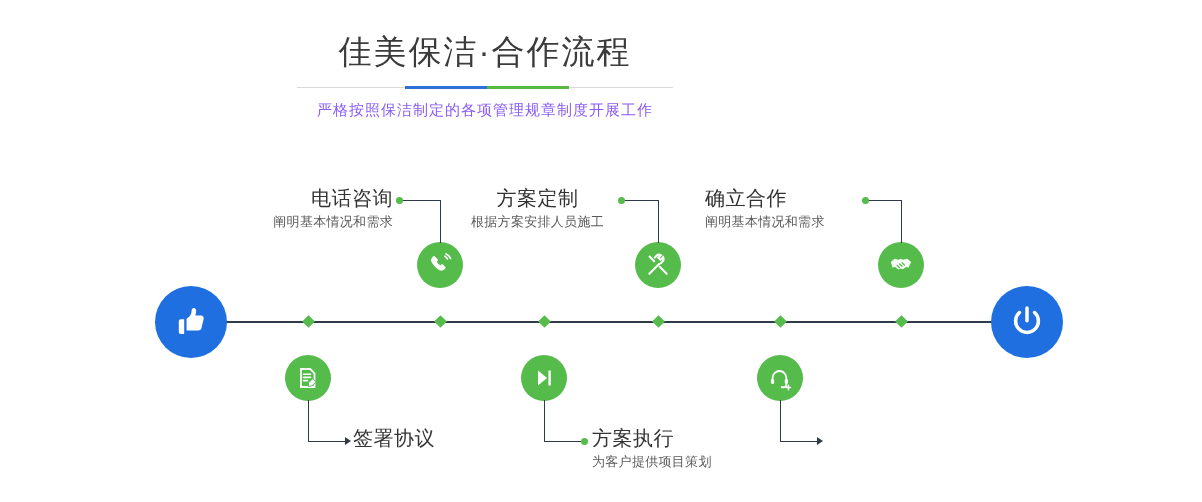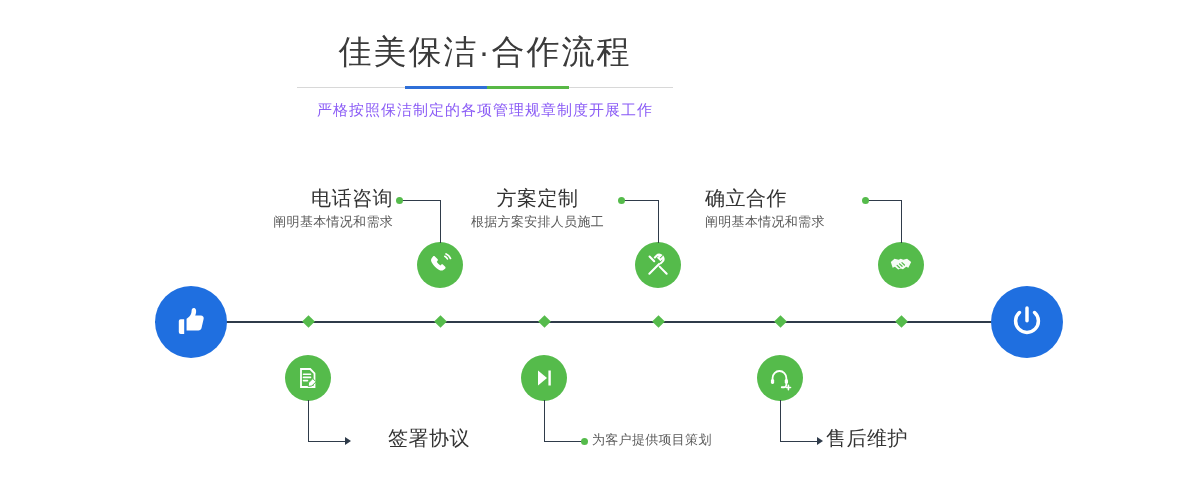--- a/index.html
+++ b/index.html
@@ -227,21 +227,21 @@
         <path d="M7.5 8.2h7" stroke="#ffffff" stroke-width="1.6" stroke-linecap="round"></path>
         <path d="M7.5 11.4h7" stroke="#ffffff" stroke-width="1.6" stroke-linecap="round"></path>
         <path d="M7.5 14.6h4" stroke="#ffffff" stroke-width="1.6" stroke-linecap="round"></path>
         <path d="M16.8 12.6l3.2 3.2-4.2 4.2-3.6.4.4-3.6z" fill="#ffffff" stroke="#55bb4b" stroke-width="1"></path>
       </svg>
     </span>
   </div>
   <div class="conn v" style="left:308px; top:400px; height:42px;"></div>
   <div class="conn h" style="left:308px; top:441px; width:38px;"></div>
   <div class="arrow right" style="left:345px; top:437px;"></div>
-  <div class="label-block below" style="left:353px; top:427px;margin-left:35px;">
+  <div class="label-block below" style="left:353px; top:427px;">
     <div class="lab-title">签署协议</div>
   </div>
 
   <div class="diamond" style="left:654px; top:317px;"></div>
   <div class="node" style="left:635px; top:242px;">
     <span>
       <svg width="26" height="26" viewBox="0 0 24 24" fill="none" stroke="#ffffff" stroke-width="1.9" stroke-linecap="round">
         <path d="M4 20l9-9"></path>
         <path d="M14.5 10.5l1.6-1.6a3.4 3.4 0 0 0 .6-4.0l-2.4 2.4-2.0-2.0 2.4-2.4a3.4 3.4 0 0 0-4.0.6L9.1 5.1"></path>
         <path d="M20 20l-6.5-6.5"></path>
@@ -263,20 +263,21 @@
       <svg width="24" height="24" viewBox="0 0 24 24" fill="#ffffff">
         <path d="M6 4.5l9 7.5-9 7.5z"></path>
         <rect x="16.4" y="4.5" width="2.4" height="15"></rect>
       </svg>
     </span>
   </div>
   <div class="conn v" style="left:544px; top:400px; height:42px;"></div>
   <div class="conn h" style="left:544px; top:441px; width:38px;"></div>
   <div class="dot" style="left:581px; top:438px;"></div>
   <div class="label-block below" style="left:592px; top:427px;">
+    <div class="lab-title">方案执行</div>
     <div class="lab-desc">为客户提供项目策划</div>
   </div>
 
   <div class="diamond" style="left:897px; top:317px;"></div>
   <div class="node" style="left:878px; top:242px;">
     <span>
       <svg width="26" height="26" viewBox="0 0 24 24" fill="#ffffff">
         <path d="M2.6 9.2l3.4-3.0 3.8.9 2.0-.9 2.2.9 3.6-.9 3.8 3.0-2.6 5.3-2.0-1.0-3.0 2.4-2.0-.7-2.4 1.0-3.0-2.6-2.1 1.0z" opacity="0.95"></path>
         <path d="M8.4 12.3l2.3 2.2M10.6 10.9l2.4 2.3M12.9 9.8l2.3 2.2" stroke="#55bb4b" stroke-width="1.1" stroke-linecap="round"></path>
       </svg>
@@ -299,16 +300,15 @@
         <rect x="16.1" y="12.6" width="3.1" height="4.6" rx="1.3" fill="#ffffff" stroke="none"></rect>
         <path d="M17.6 17.4v.6a2.4 2.4 0 0 1-2.4 2.4h-2.0"></path>
         <path d="M19.6 18.6v4.0M17.6 20.6h4.0" stroke-width="1.6"></path>
       </svg>
     </span>
   </div>
   <div class="conn v" style="left:780px; top:400px; height:42px;"></div>
   <div class="conn h" style="left:780px; top:441px; width:38px;"></div>
   <div class="arrow right" style="left:817px; top:437px;"></div>
   <div class="label-block below" style="left:826px; top:427px;">
-    <div class="lab-title">售后维护</div>
   </div>
 
 </div>
 
 </body></html>

